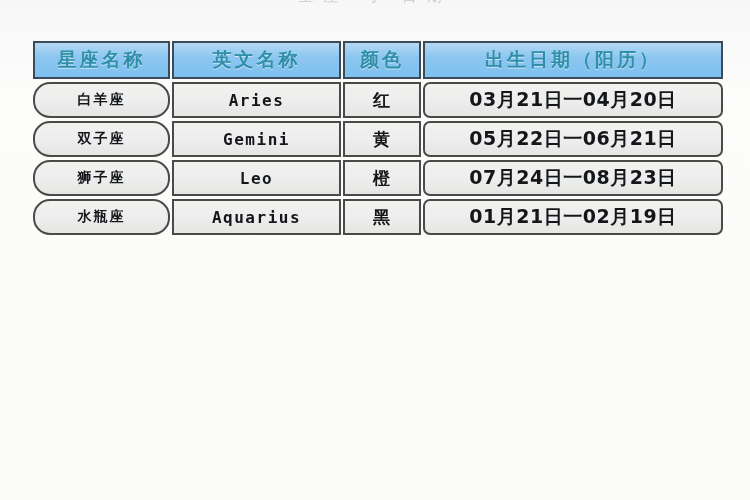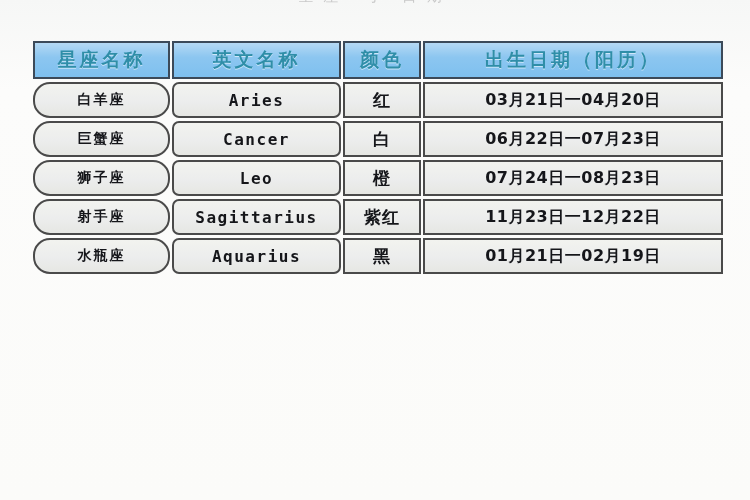--- a/index.html
+++ b/index.html
@@ -91,33 +91,33 @@
     font-weight: bold;
     letter-spacing: 2px;
     font-family: "DejaVu Sans", "Liberation Sans", sans-serif;
     border-radius: 17px;
   }
   .c-en {
     font-size: 16px;
     font-weight: bold;
     letter-spacing: 1.5px;
     font-family: "DejaVu Sans Mono", "Liberation Mono", monospace;
-    border-radius: 7px;
   }
   .c-color {
     font-size: 17px;
     font-weight: bold;
     letter-spacing: 1px;
     font-family: "DejaVu Sans", "Liberation Sans", sans-serif;
   }
   .c-date {
-    font-size: 16px;
+    font-size: 19px;
     font-weight: bold;
     letter-spacing: 0.5px;
     font-family: "DejaVu Sans", "Liberation Sans", sans-serif;
+    border-radius: 7px;
   }
 
   
   col.col-name  { width: 137px; }
   col.col-en    { width: 169px; }
   col.col-color { width: 78px;  }
   col.col-date  { width: 300px; }
 </style>
 </head>
 <body>
@@ -145,36 +145,30 @@
         </tr>
       </thead>
       <tbody>
         <tr>
           <td class="c-cn">白羊座</td>
           <td class="c-en">Aries</td>
           <td class="c-color">红</td>
           <td class="c-date">03月21日一04月20日</td>
         </tr>
         <tr>
-          <td class="c-cn">巨蟹座</td>
-          <td class="c-en">Cancer</td>
-          <td class="c-color">白</td>
-          <td class="c-date">06月22日一07月23日</td>
+          <td class="c-cn">双子座</td>
+          <td class="c-en">Gemini</td>
+          <td class="c-color">黄</td>
+          <td class="c-date">05月22日一06月21日</td>
         </tr>
         <tr>
           <td class="c-cn">狮子座</td>
           <td class="c-en">Leo</td>
           <td class="c-color">橙</td>
           <td class="c-date">07月24日一08月23日</td>
-        </tr>
-        <tr>
-          <td class="c-cn">射手座</td>
-          <td class="c-en">Sagittarius</td>
-          <td class="c-color">紫红</td>
-          <td class="c-date">11月23日一12月22日</td>
         </tr>
         <tr>
           <td class="c-cn">水瓶座</td>
           <td class="c-en">Aquarius</td>
           <td class="c-color">黑</td>
           <td class="c-date">01月21日一02月19日</td>
         </tr>
       </tbody>
     </table>
   </div>

